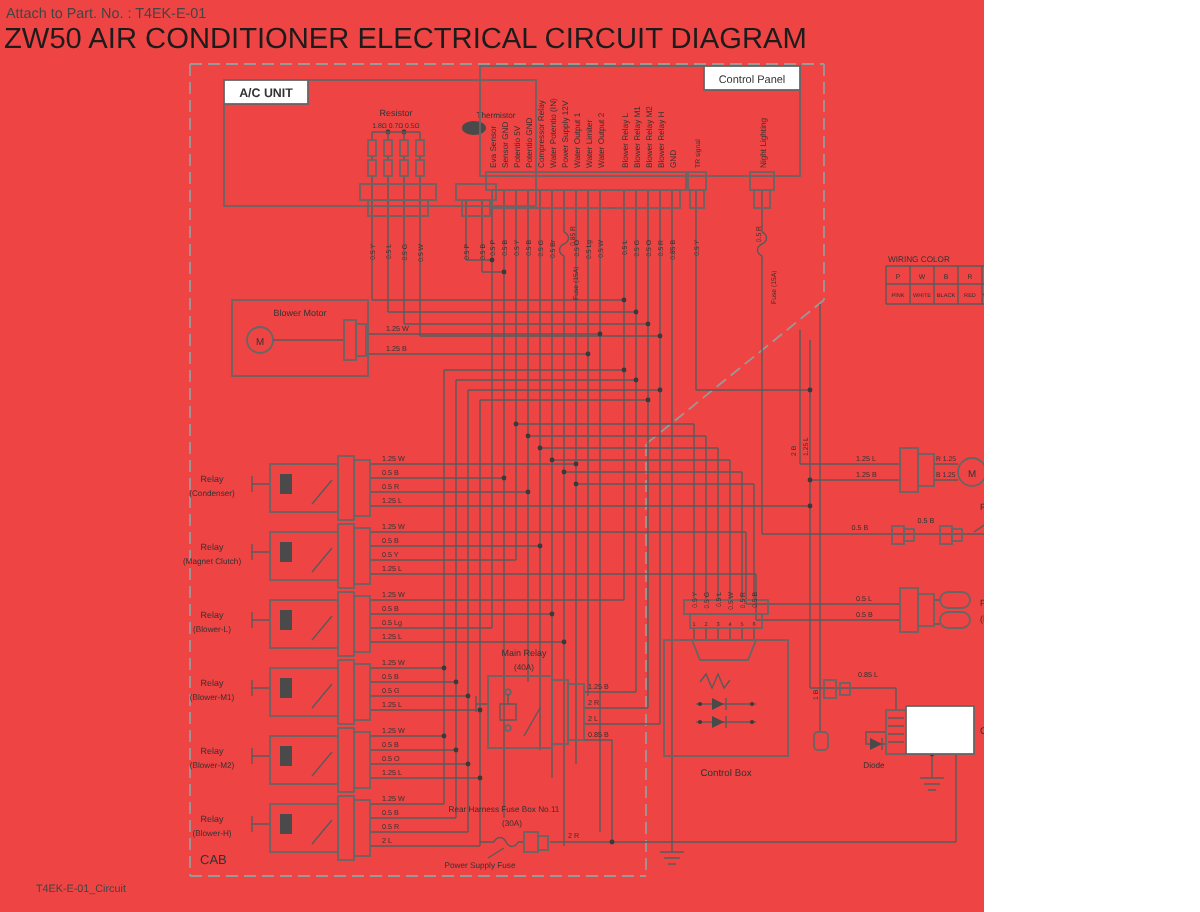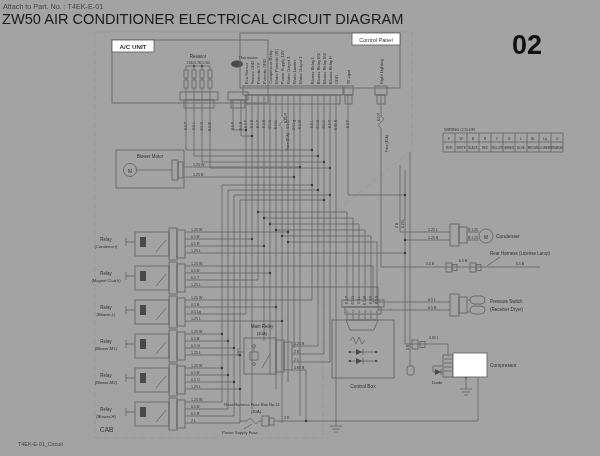--- a/index.html
+++ b/index.html
@@ -1,16 +1,16 @@
 <!DOCTYPE html>
 <html><head>
 <meta charset="utf-8">
 <style>
   html,body{margin:0;padding:0;background:#fff;}
-  #page{position:relative;width:600px;height:456px;background:#a3a3a3;overflow:hidden;}
+  #page{position:relative;width:492px;height:456px;background:#ef4444;overflow:hidden;}
   svg{display:block;}
   text{font-family:"Liberation Sans", sans-serif;fill:#333;}
   .wire{stroke:#5a5a5a;stroke-width:.7;fill:none;}
   .box{stroke:#666;stroke-width:.9;fill:#fff;}
   .boxn{stroke:#666;stroke-width:.9;fill:none;}
   .dash{stroke:#999;stroke-width:.9;fill:none;stroke-dasharray:6 3;}
   .dot{fill:#3a3a3a;}
   .t26{font-size:2.8px;}.t34{font-size:3.4px;}.t36{font-size:3.6px;}
   .t40{font-size:4.1px;}.t44{font-size:4.5px;}.t48{font-size:4.9px;}
   .t55{font-size:5.5px;}.t60{font-size:6.2px;font-weight:bold;}

